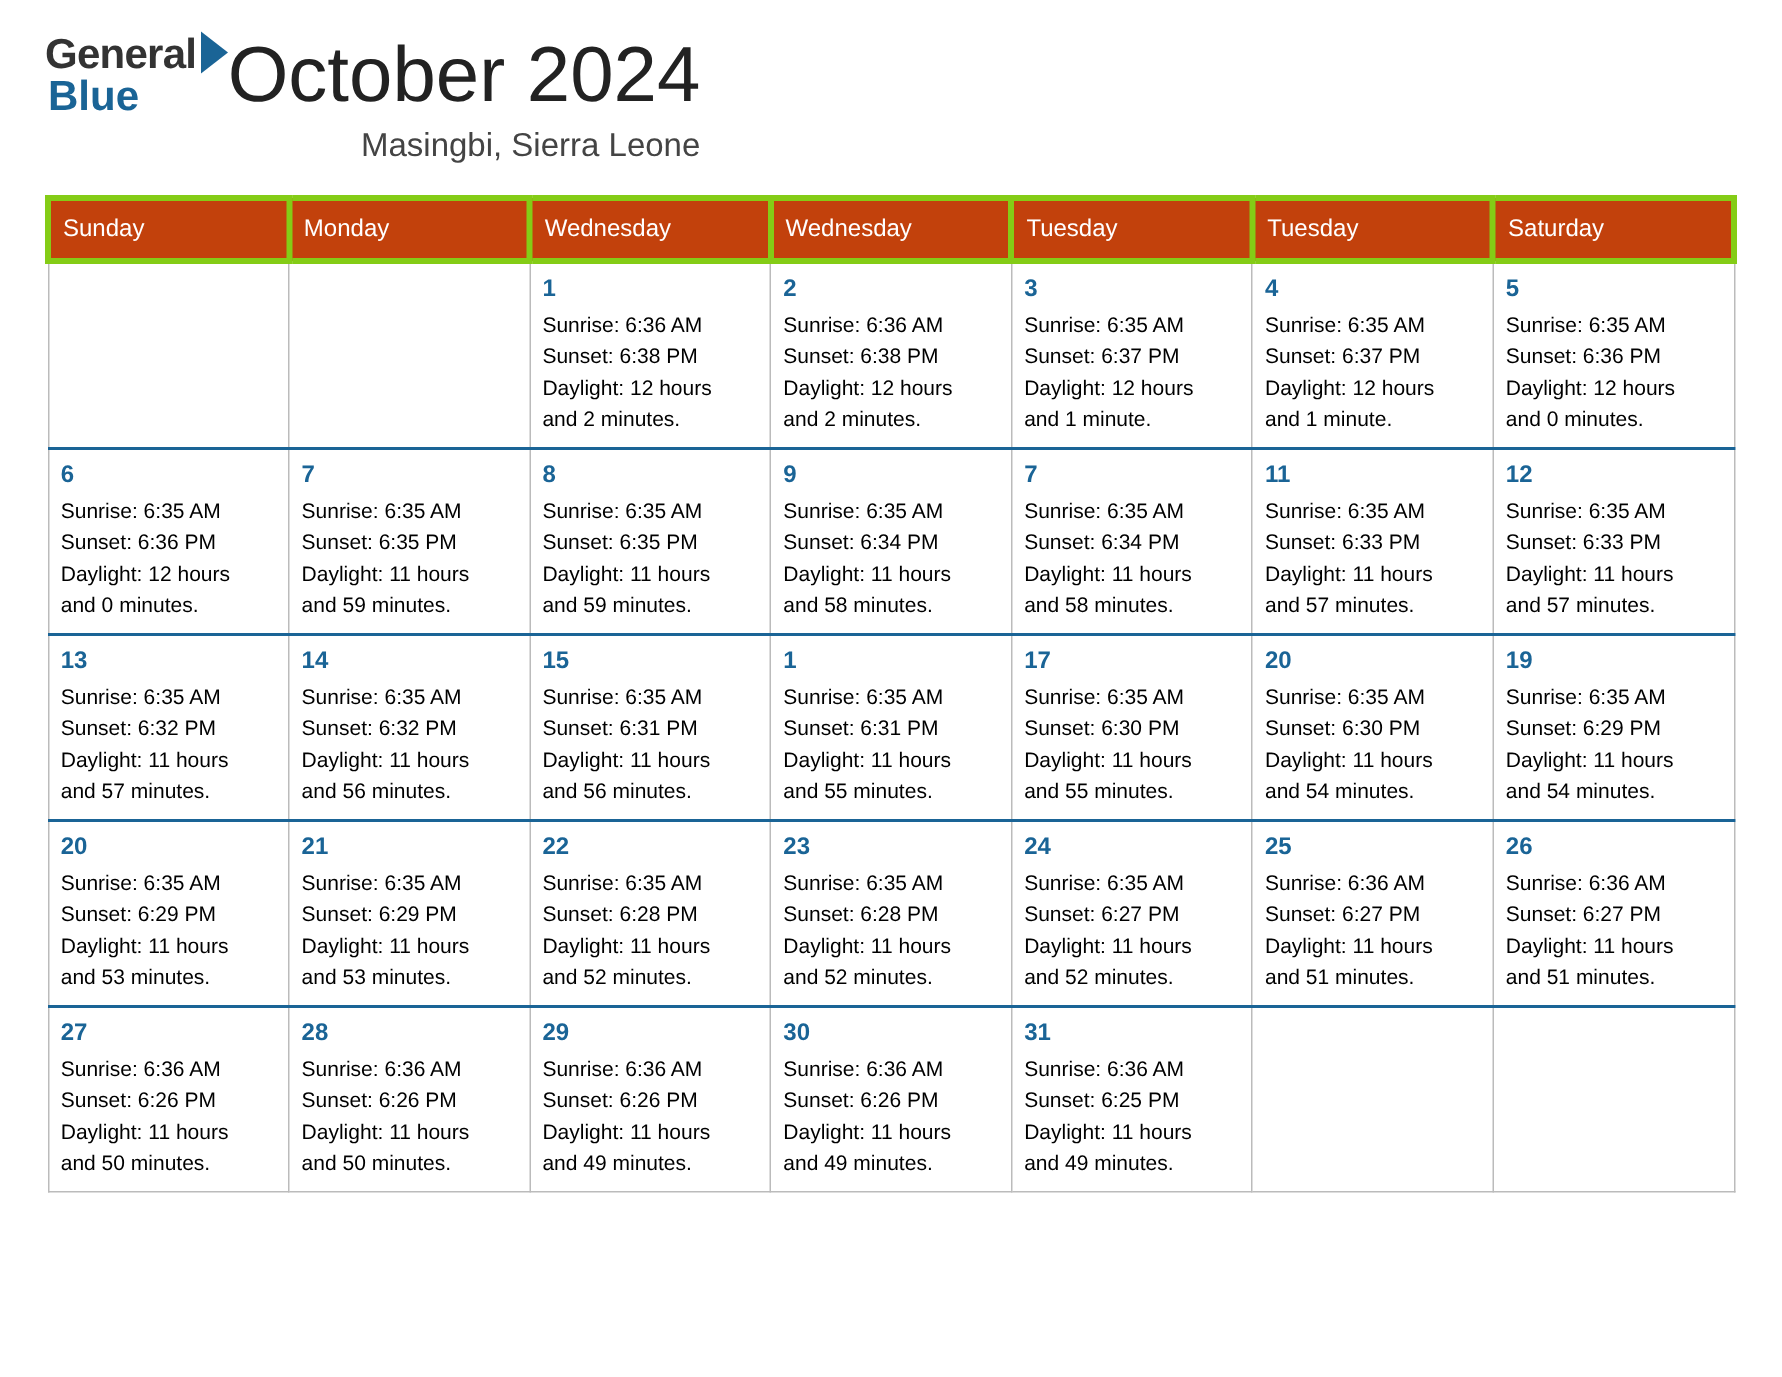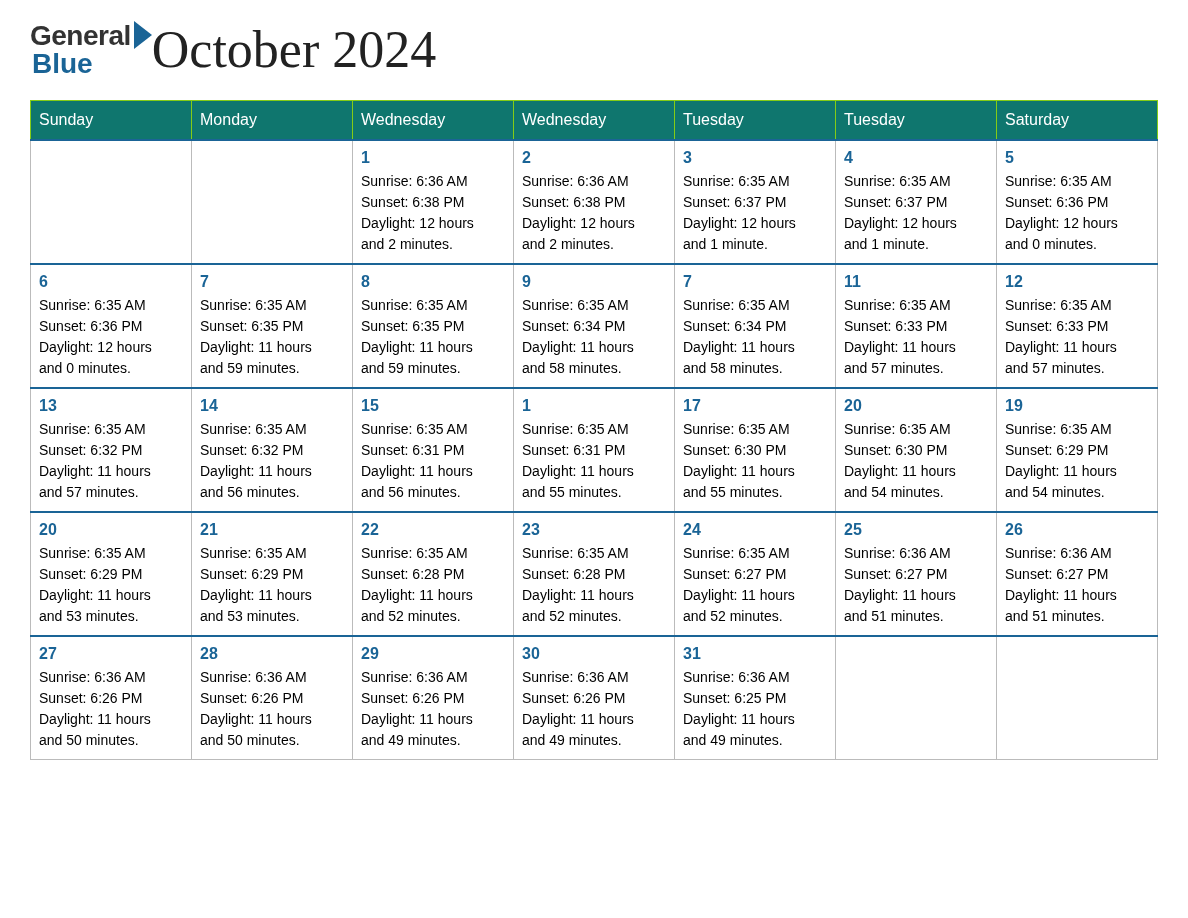--- a/index.html
+++ b/index.html
@@ -41,45 +41,44 @@
     }
     .logo-blue {
       font-size: 28px;
       font-weight: bold;
       color: #1a6496;
       margin-top: -4px;
       padding-left: 2px;
     }
     .title-block {
       text-align: right;
-      font-family: Liberation Serif, serif;
     }
     .month-title {
       font-size: 52px;
       font-weight: normal;
       color: #222;
     }
     .location {
       font-size: 22px;
       color: #444;
       margin-top: 4px;
     }
     .calendar {
       width: 100%;
       border-collapse: collapse;
       border: 1px solid #999;
     }
     .calendar thead tr th {
-      background-color: #0f766e;
+      background-color: #c2410c;
       color: #fff;
       padding: 10px 8px;
       font-size: 16px;
       font-weight: normal;
       text-align: left;
-      border: 1px solid #84cc16;
+      border: 4px solid #84cc16;
     }
     .calendar tbody tr td {
       vertical-align: top;
       padding: 8px 8px;
       border: 1px solid #bbb;
       width: 14.28%;
       min-height: 100px;
       font-size: 13px;
       color: #333;
     }
@@ -108,20 +107,21 @@
 <div class="header">
   <div class="logo">
     <div class="logo-top">
       <span class="logo-general">General</span>
       <div class="logo-arrow"></div>
     </div>
     <span class="logo-blue">Blue</span>
   </div>
   <div class="title-block">
     <div class="month-title">October 2024</div>
+    <div class="location">Masingbi, Sierra Leone</div>
   </div>
 </div>
 
 <table class="calendar">
   <thead>
     <tr>
     <th>Sunday</th>
         <th>Monday</th>
         <th>Wednesday</th>
         <th>Wednesday</th>

